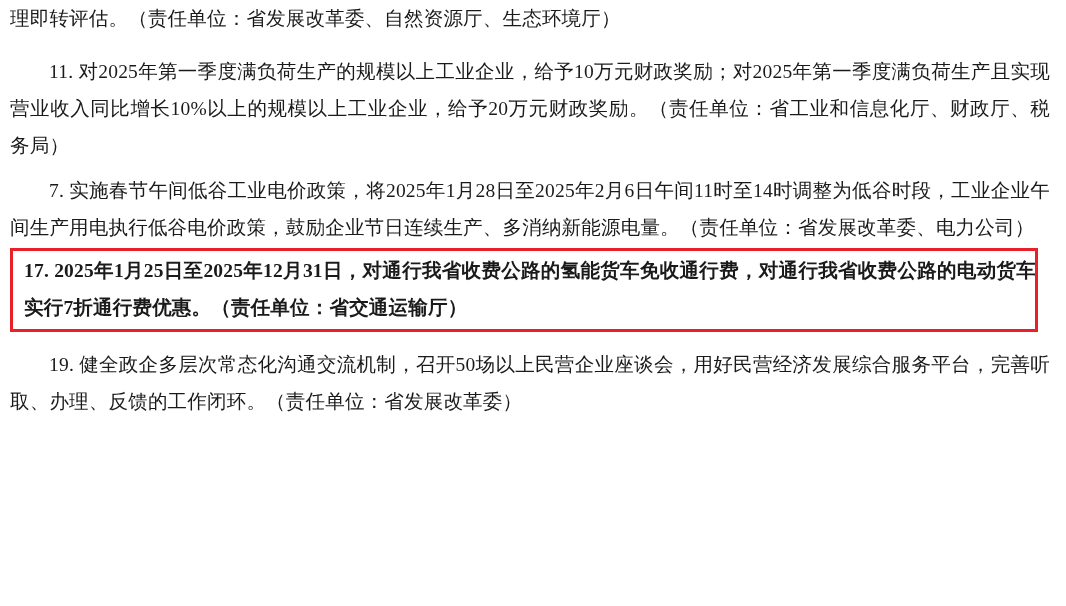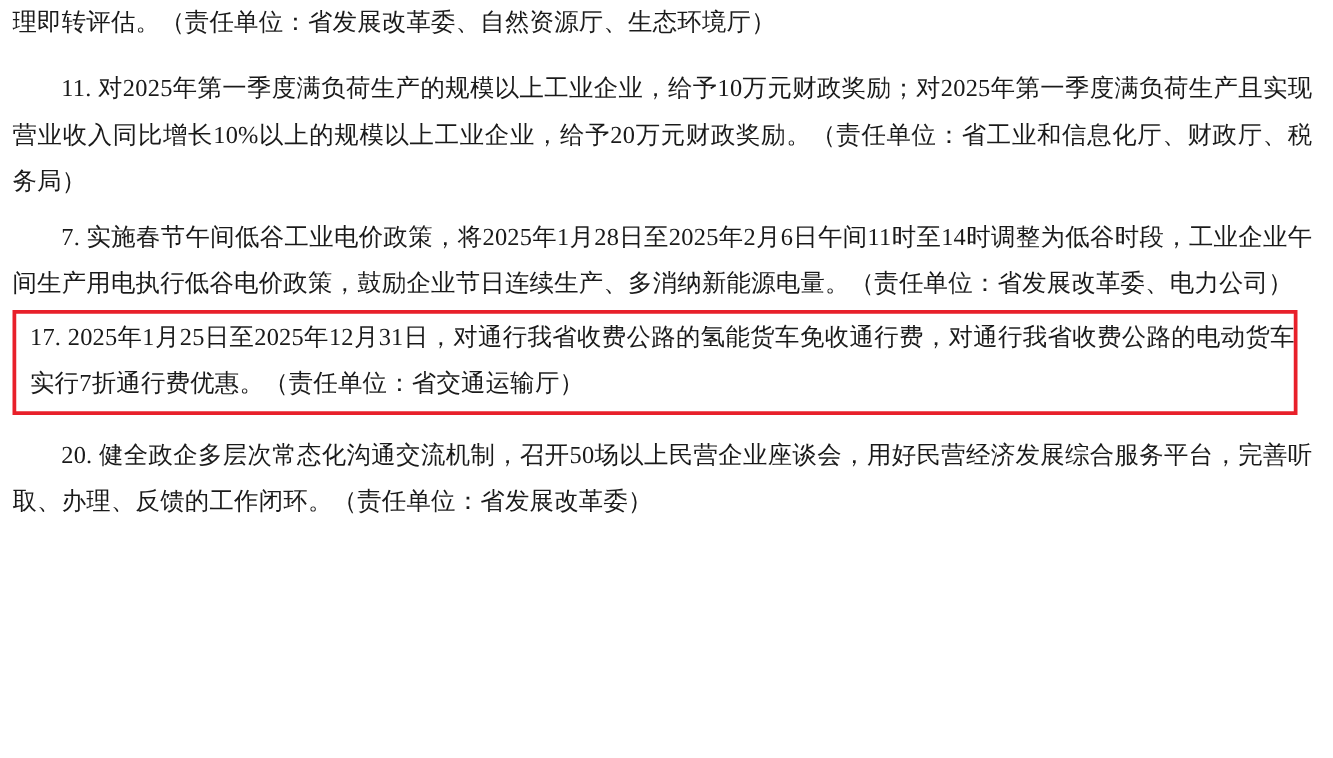--- a/index.html
+++ b/index.html
@@ -32,20 +32,21 @@
     white-space: pre-wrap;
   }
   .indent {
     text-indent: 2em;
   }
   .first-line {
     text-indent: 0;
   }
   .highlight-wrap {
     position: relative;
+    font-weight: bold;
   }
   .highlight-box {
     position: absolute;
     left: 0px;
     top: 0px;
     right: 12px;
     bottom: 0px;
     border: 3px solid #e8202a;
     box-sizing: border-box;
     pointer-events: none;
@@ -82,17 +83,17 @@
       <p class="para first-line">17. 2025年1月25日至2025年12月31日，对通行我省收费公路的氢能货车免收通行费，对通行我省收费公路的电动货车实行7折通行费优惠。（责任单位：省交通运输厅）</p>
     </div>
     <div class="highlight-box" style="border-color: rgb(232, 32, 42);"></div>
   </div>
 
   <div class="spacer-6"></div>
 
 
   <div class="spacer-8"></div>
 
-  <p class="para indent">20. 健全政企多层次常态化沟通交流机制，召开50场以上民营企业座谈会，用好民营经济发展综合服务平台，完善听取、办理、反馈的工作闭环。（责任单位：省发展改革委）</p>
+  <p class="para indent">19. 健全政企多层次常态化沟通交流机制，召开50场以上民营企业座谈会，用好民营经济发展综合服务平台，完善听取、办理、反馈的工作闭环。（责任单位：省发展改革委）</p>
 
   <div class="spacer-8"></div>
 
 </div>
 
 </body></html>

